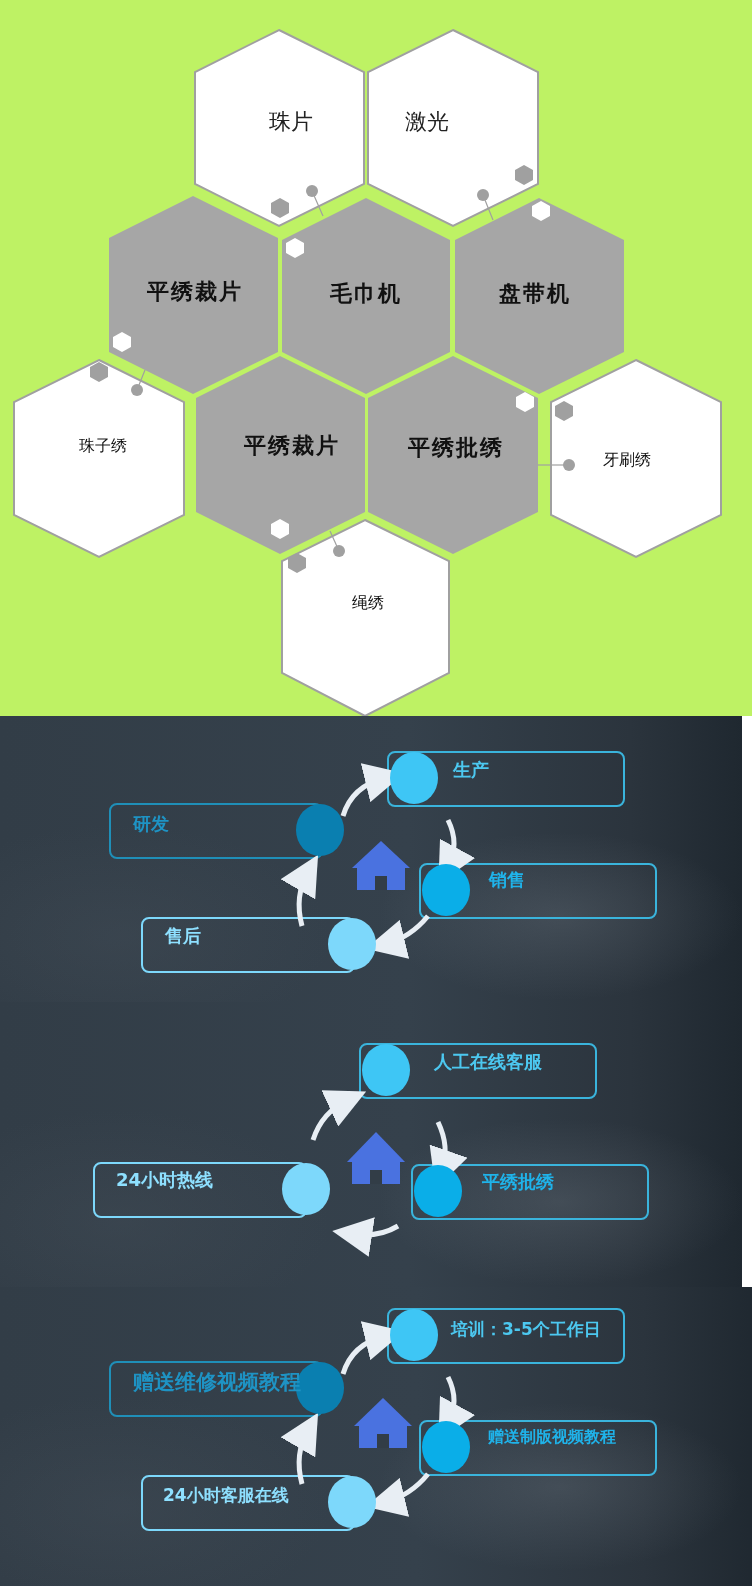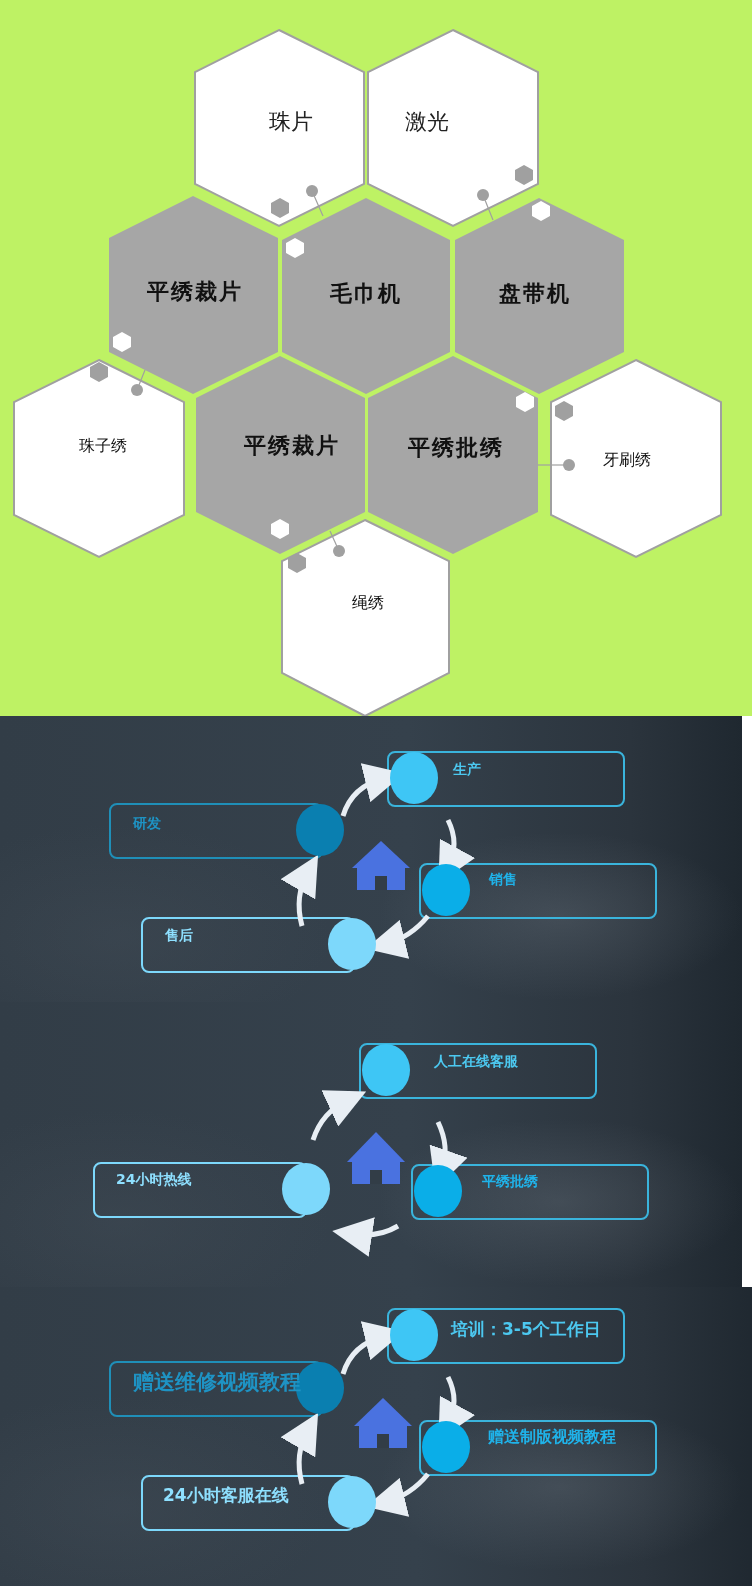--- a/index.html
+++ b/index.html
@@ -11,21 +11,21 @@
   .hlabel.light { font-family: "DejaVu Serif", serif; font-size: 22px; color: #222; }
   .hlabel.small { font-size: 16px; color: #111; }
 
   .panel { position: absolute; left: 0; width: 742px; overflow: hidden; }
   .panel .bg { position: absolute; inset: 0;
     background:
       radial-gradient(ellipse 260px 120px at 560px 200px, rgba(120,130,140,0.28), transparent 70%),
       radial-gradient(ellipse 300px 160px at 120px 220px, rgba(70,80,90,0.35), transparent 70%),
       linear-gradient(90deg, #323d47 0%, #35414c 55%, #2b343d 85%, #1f2830 100%); }
   .panel svg { position: absolute; left: 0; top: 0; }
-  .ptext { position: absolute; transform: translateY(-50%); white-space: nowrap; font-weight: bold; font-size: 14px; }
+  .ptext { position: absolute; transform: translateY(-50%); white-space: nowrap; font-weight: bold; font-size: 18px; }
 </style>
 </head>
 <body>
 
 <div class="hexsec">
   <svg width="752" height="716" viewBox="0 0 752 716">
 
     <polygon points="279,30 364,72 364,184 279,226 195,184 195,72" fill="#fff" stroke="#a0a0a0" stroke-width="2"></polygon>
     <polygon points="453,30 538,72 538,184 453,226 368,184 368,72" fill="#fff" stroke="#a0a0a0" stroke-width="2"></polygon>
     <polygon points="99,360 184,402 184,515 99,557 14,515 14,402" fill="#fff" stroke="#a0a0a0" stroke-width="2"></polygon>

